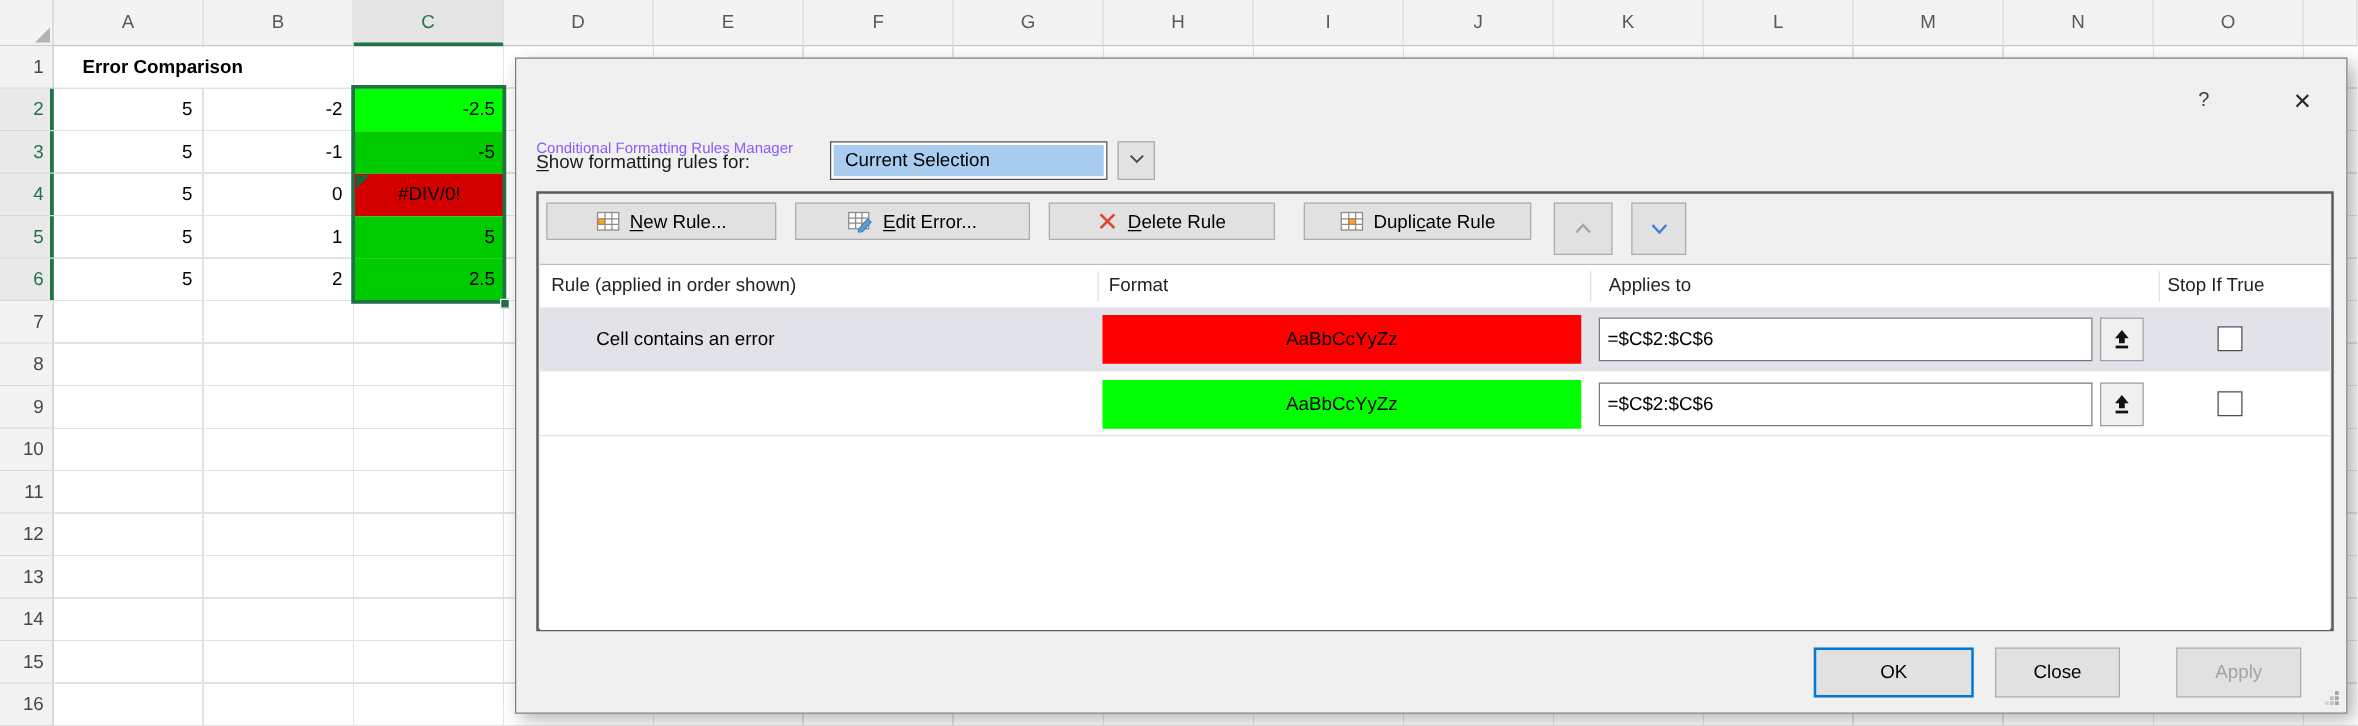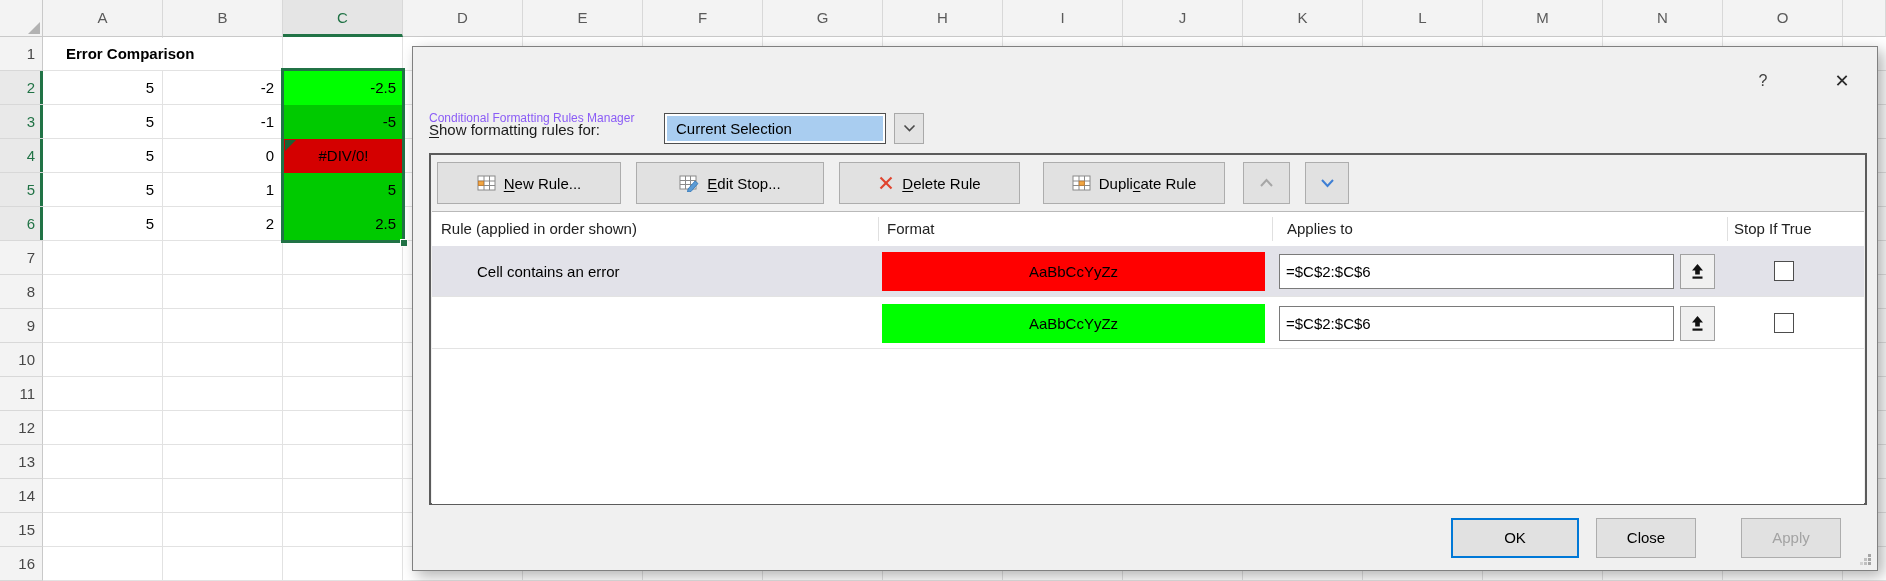--- a/index.html
+++ b/index.html
@@ -38,21 +38,21 @@
   #dlg-title { left:16px; top:26px; font-size:12px; color:#8b5cf6;margin-top:38px; }
   #dlg-help { left:1340px; top:25px; width:20px; font-size:16px; color:#404040; text-align:center; }
   #dlg-close { left:1416px; top:23px; width:26px; font-size:18px; color:#2b2b2b; text-align:center; }
   .mn { text-decoration:underline; text-underline-offset:2px; }
   #show-label { left:16px; top:74px; font-size:15px;text-align:right; }
   #combo { left:251px; top:66px; width:222px; height:31px; background:#fff; border:1px solid #4F4F4F; padding:2px; }
   #combo-hl { width:100%; height:100%; background:#A9CDF0; line-height:25px; padding-left:9px; font-size:15px; color:#000; }
   #combo-btn { left:481px; top:66px; width:30px; height:31px; background:#E3E3E3; border:1px solid #A9A9A9; text-align:center; line-height:27px; }
 
   #rules-box { left:16px; top:106px; width:1438px; height:352px; border:2px solid #5B5B5B; background:#F0F0F0; }
-  .tbtn { top:7px; height:42px; background:#E1E1E1; border:1px solid #ADADAD; display:flex; align-items:center; justify-content:center; gap:8px; font-size:15px; color:#000; }
+  .tbtn { top:7px; height:30px; background:#E1E1E1; border:1px solid #ADADAD; display:flex; align-items:center; justify-content:center; gap:8px; font-size:15px; color:#000; }
   .sqbtn { top:7px; width:47px; height:42px; background:#E1E1E1; border:1px solid #ADADAD; display:flex; align-items:center; justify-content:center; }
 
   #list { left:1px; top:56px; width:1432px; height:293px; background:#fff; border-top:1px solid #B9B9B9; }
   .lhead { top:0; height:33px; line-height:33px; font-size:15px; color:#222; }
   .vdiv { top:5px; width:1px; height:24px; background:#E0E0E0; }
   .rrow { left:0; width:1432px; height:51px; border-bottom:1px solid #E3E3E3; }
   .rrow.sel { background:#E2E2E9; }
   .rname { left:45px; top:0; height:51px; line-height:51px; font-size:15px; color:#000; }
   .swatch { left:450px; top:6px; width:383px; height:39px; text-align:center; line-height:39px; font-size:15px; color:#000; }
   .ainput { left:847px; top:8px; width:395px; height:35px; background:#fff; border:1px solid #7A7A7A; font-family:"Liberation Sans",sans-serif; font-size:15px; padding-left:6px; color:#000; }
@@ -164,21 +164,21 @@
     </div>
     <div class="abs tbtn" style="left:205px;width:188px">
       <svg width="20" height="17">
           <rect x="1" y="1" width="16" height="13" fill="#fff" stroke="#8a8a8a"></rect>
           <line x1="1" y1="5.5" x2="17" y2="5.5" stroke="#8a8a8a"></line>
           <line x1="1" y1="9.5" x2="17" y2="9.5" stroke="#8a8a8a"></line>
           <line x1="6.5" y1="1" x2="6.5" y2="14" stroke="#8a8a8a"></line>
           <line x1="11.5" y1="1" x2="11.5" y2="14" stroke="#8a8a8a"></line>
           <path d="M9 14 L16 6 L19 8.5 L12 16.5 L8.5 17 Z" fill="#5B9BD5" stroke="#2E75B6" stroke-width="0.8"></path>
         </svg>
-      <span><span></span><span class="mn">E</span><span>dit Stop...</span></span>
+      <span><span></span><span class="mn">E</span><span>dit Error...</span></span>
     </div>
     <div class="abs tbtn" style="left:408px;width:181px">
       <svg width="16" height="16">
           <line x1="2.5" y1="2.5" x2="13.5" y2="13.5" stroke="#E0442E" stroke-width="2.1"></line>
           <line x1="13.5" y1="2.5" x2="2.5" y2="13.5" stroke="#E0442E" stroke-width="2.1"></line>
         </svg>
       <span><span></span><span class="mn">D</span><span>elete Rule</span></span>
     </div>
     <div class="abs tbtn" style="left:612px;width:182px">
       <svg width="19" height="16">

